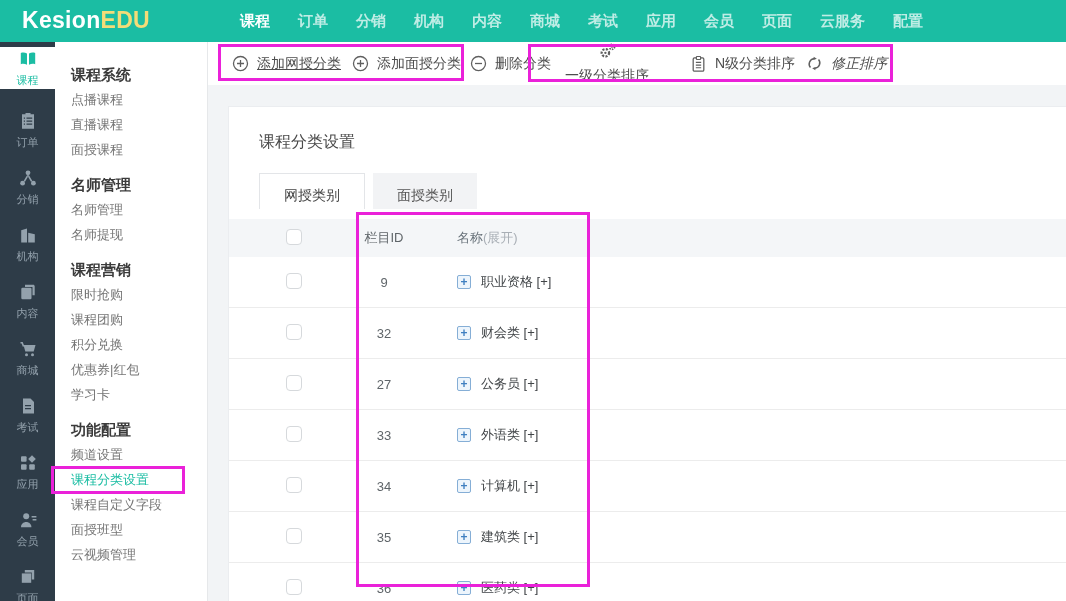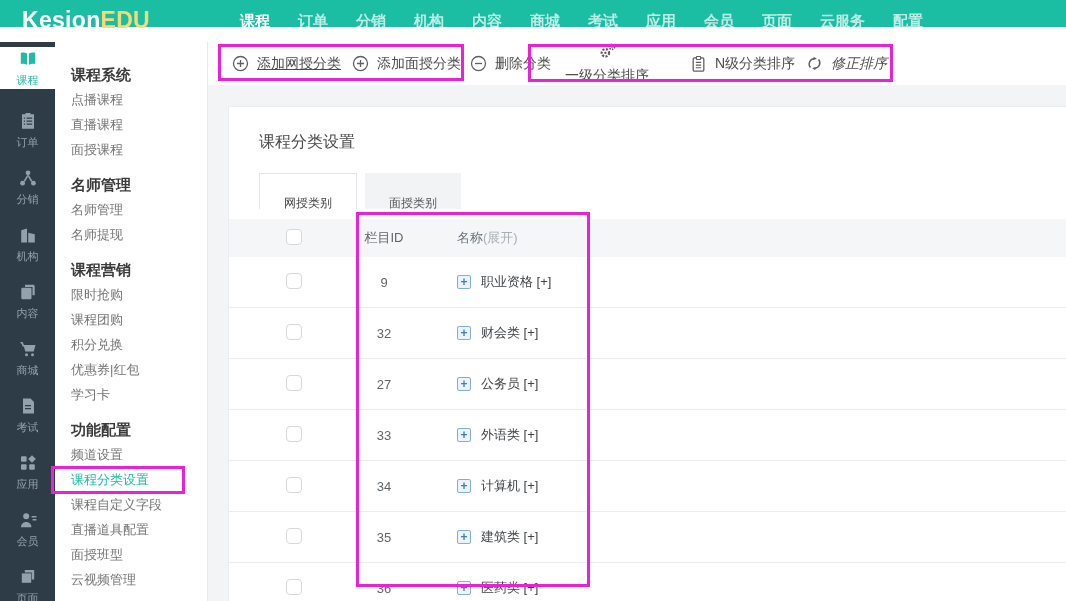--- a/index.html
+++ b/index.html
@@ -6,21 +6,21 @@
   html, body { width: 1066px; height: 601px; overflow: hidden; }
   body {
     position: relative;
     font-family: "Liberation Sans", "DejaVu Sans", sans-serif;
     background: #fff;
     color: #333;
   }
 
   
   .header {
-    position: absolute; top: 0; left: 0; width: 1066px; height: 27px;
+    position: absolute; top: 0; left: 0; width: 1066px; height: 42px;
     background: #1bbda3;
   }
   .logo {
     position: absolute; left: 22px; top: 7px;
     font-size: 23px; font-weight: bold; color: #fff; letter-spacing: .3px;
   }
   .logo .edu { color: #f3dc78; }
   .topnav {
     position: absolute; left: 240px; top: 0; height: 42px;
     display: flex; align-items: center; gap: 28px;
@@ -82,22 +82,22 @@
   }
   .card {
     position: absolute; top: 21px; left: 20px; right: 0; bottom: 0;
     background: #fff; border-left: 1px solid #ebedf0; border-top: 1px solid #ebedf0;
     padding: 24px 0 0 30px; overflow: hidden;
   }
   .page-title { font-size: 16px; color: #4a4a4a; height: 22px; line-height: 22px; }
 
   .tabs { margin-top: 20px; display: flex; gap: 8px; }
   .tab {
-    height: 36px; line-height: 36px; padding: 12px 24px;
-    font-size: 12px; color: #555; background: #f2f3f5; cursor: pointer;
+    height: 36px; line-height: 36px; padding: 4px 24px;
+    font-size: 14px; color: #555; background: #f2f3f5; cursor: pointer;
   }
   .tab.active {
     background: #fff; border: 1px solid #e3e5e8; border-bottom: none;
     line-height: 34px; color: #444;
   }
 
   
   .table { margin: 10px 0 0 -30px; }
   .thead {
     height: 38px; background: #f4f6f8; display: flex; align-items: center;
@@ -248,21 +248,20 @@
     <div class="menu-item">课程团购</div>
     <div class="menu-item">积分兑换</div>
     <div class="menu-item">优惠券|红包</div>
     <div class="menu-item">学习卡</div>
   </div>
   <div class="menu-section">
     <div class="menu-title">功能配置</div>
     <div class="menu-item">频道设置</div>
     <div class="menu-item active">课程分类设置</div>
     <div class="menu-item">课程自定义字段</div>
-    <div class="menu-item">直播道具配置</div>
     <div class="menu-item">面授班型</div>
     <div class="menu-item">云视频管理</div>
   </div>
 </div>
 
 <div class="toolbar">
   <div class="tb-btn tb-0">
     <svg viewBox="0 0 16 16">
         <circle cx="8" cy="8" r="6.6" fill="none" stroke="currentColor" stroke-width="1.2"></circle>
         <path d="M8 4.7v6.6M4.7 8h6.6" fill="none" stroke="currentColor" stroke-width="1.2"></path>

